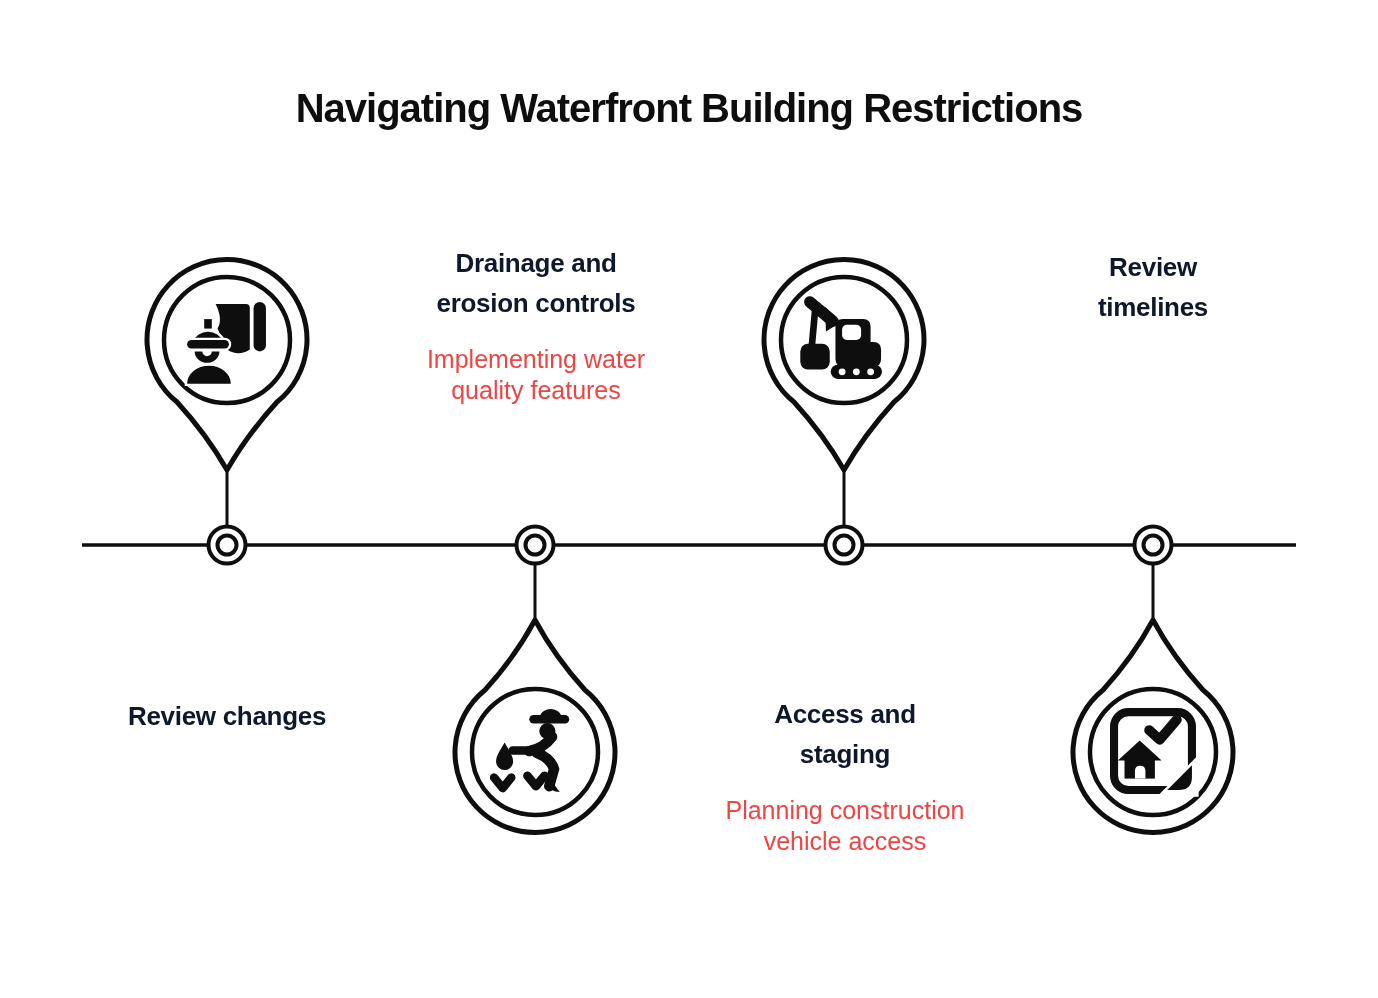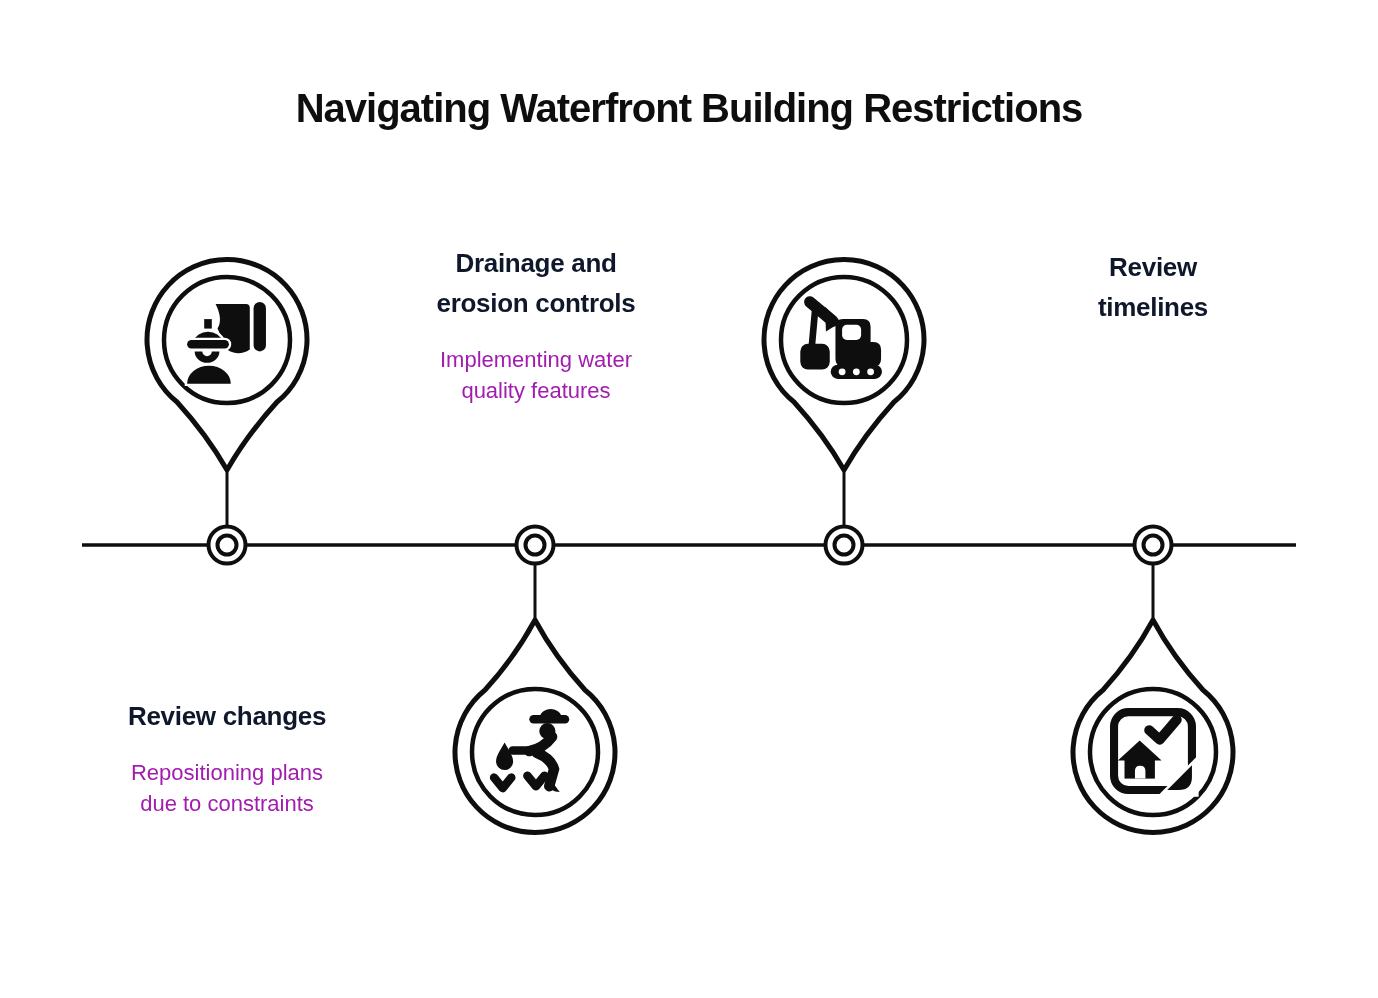--- a/index.html
+++ b/index.html
@@ -30,25 +30,25 @@
     margin:0;
     font-size:26px;
     line-height:40px;
     font-weight:700;
     letter-spacing:-0.3px;
     white-space:pre-line;
     color:#0f172a;
   }
   .item-text p{
     margin:21px 0 0 0;
-    font-size:22px;
+    font-size:25px;
     line-height:31px;
     font-weight:400;
     white-space:pre-line;
-    color:#a21caf;
+    color:#ef4444;
   }
   .t-item1{left:47px;top:696px;width:360px;}
   .t-item2{left:365px;top:243px;width:342px;}
   .t-item3{left:665px;top:694px;width:360px;}
   .t-item4{left:982px;top:235px;width:342px;margin-top:12px;}
 </style>
 </head>
 <body>
 
 <div class="canvas">
@@ -141,30 +141,34 @@
       <circle cx="844" cy="545" r="9.5" fill="#ffffff" stroke="#0e0e0e" stroke-width="4"></circle>
     </g>
     <g>
       <circle cx="1153" cy="545" r="18.5" fill="#ffffff" stroke="#0e0e0e" stroke-width="4"></circle>
       <circle cx="1153" cy="545" r="9.5" fill="#ffffff" stroke="#0e0e0e" stroke-width="4"></circle>
     </g>
   </svg>
 
   <div class="item-text t-item1">
     <h2>Review changes</h2>
-    <p>Repositioning plans
-due to constraints</p>
   </div>
 
   <div class="item-text t-item2">
     <h2>Drainage and
 erosion controls</h2>
     <p>Implementing water
 quality features</p>
   </div>
 
+  <div class="item-text t-item3">
+    <h2>Access and
+staging</h2>
+    <p>Planning construction
+vehicle access</p>
+  </div>
 
   <div class="item-text t-item4">
     <h2>Review
 timelines</h2>
   </div>
 
 </div>
 
 </body></html>

